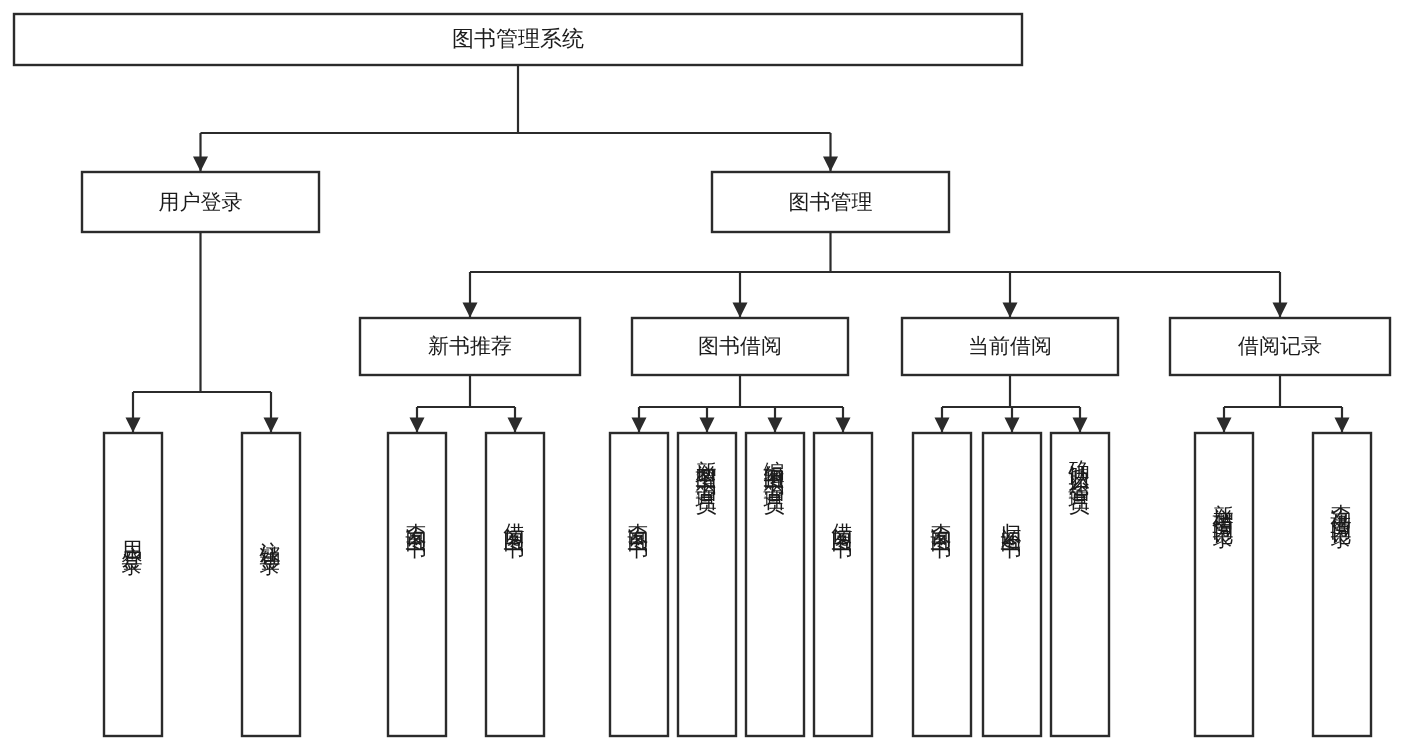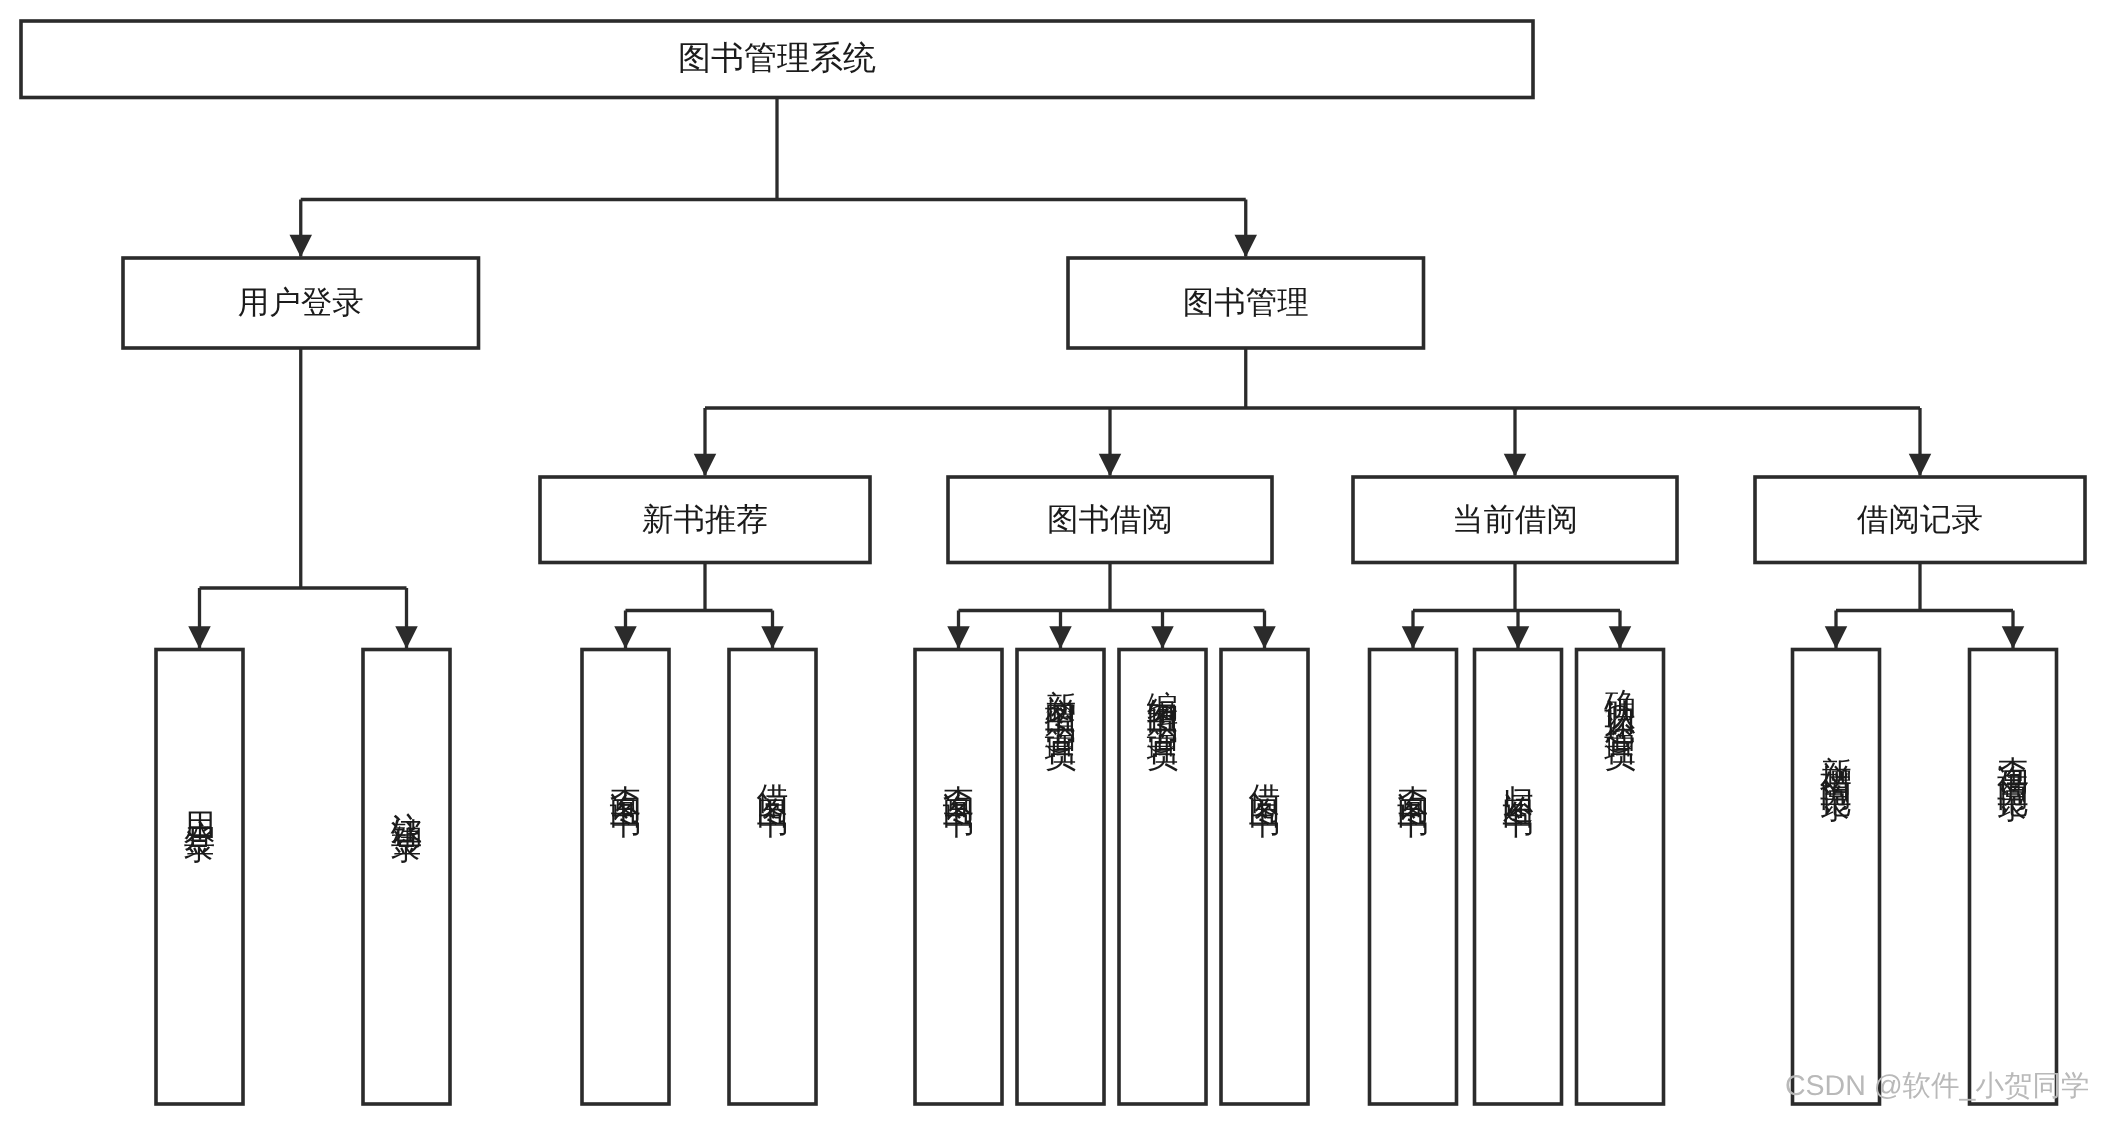--- a/index.html
+++ b/index.html
@@ -196,15 +196,14 @@
       <div class="leaf-text-wrap" style="left: 696px; top: 443px; height: 289px;">新增图书（管理员）</div>
       <div class="leaf-text-wrap" style="left: 764px; top: 443px; height: 289px;">编辑图书（管理员）</div>
       <div class="leaf-text-wrap" style="left: 832px; top: 506px; height: 226px;">借阅图书</div>
       <div class="leaf-text-wrap" style="left: 931px; top: 506px; height: 226px;">查询图书</div>
       <div class="leaf-text-wrap" style="left: 1001px; top: 506px; height: 226px;">归还图书</div>
       <div class="leaf-text-wrap" style="left: 1069px; top: 443px; height: 289px;">确认归还（管理员）</div>
       <div class="leaf-text-wrap" style="left: 1213px; top: 487px; height: 245px;">新增借阅记录</div>
       <div class="leaf-text-wrap" style="left: 1331px; top: 487px; height: 245px;">查询借阅记录</div>
     </div>
 
-  <div class="watermark">CSDN @软件_小贺同学</div>
 
 </div>
 
 </body></html>

